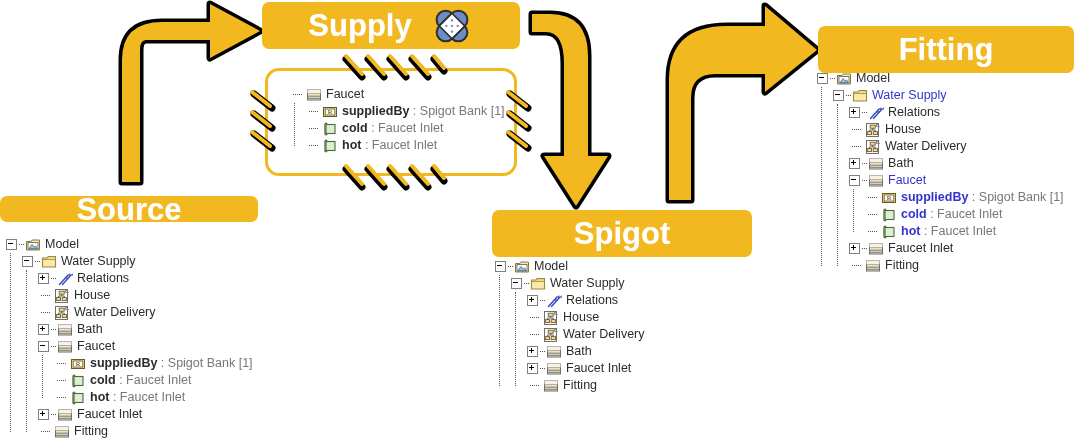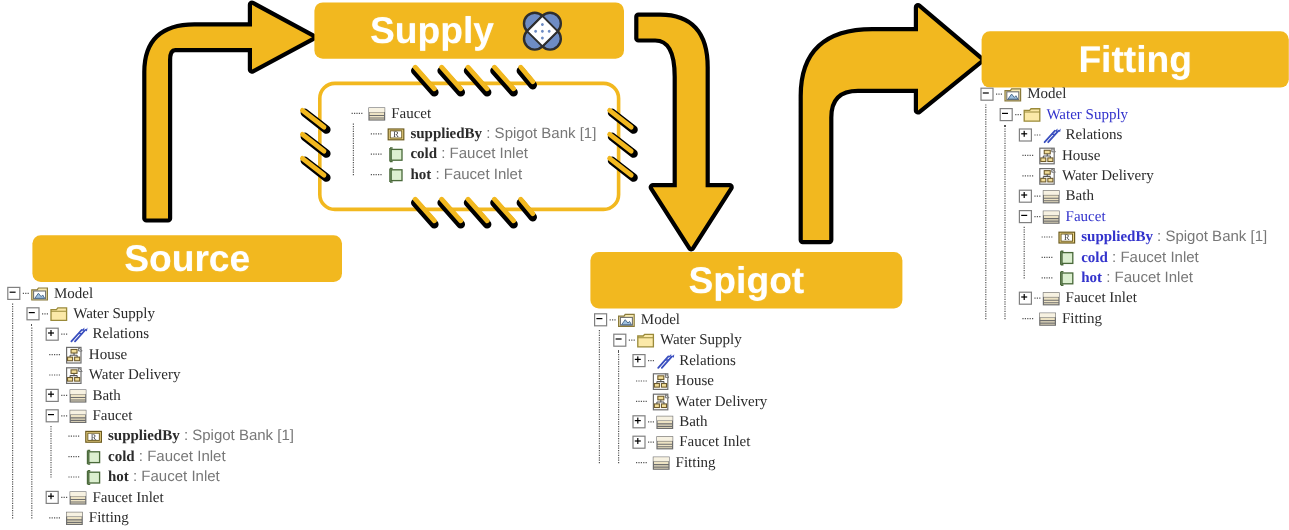--- a/index.html
+++ b/index.html
@@ -15,21 +15,21 @@
     border-radius:7px;
     color:#ffffff;
     font-weight:bold;
     display:flex;align-items:center;justify-content:center;
     letter-spacing:0px;
     text-shadow:0 0 1px rgba(255,255,255,.4);
     box-sizing:border-box;
   }
   .banner .blabel{display:block;line-height:1;}
 
-  #banner-source{left:0px;  top:196px; width:258px; height:39px; font-size:31px;margin-left:27px;}
+  #banner-source{left:0px;  top:196px; width:258px; height:26px; font-size:31px;}
   #banner-patch {left:262px;top:2px;   width:258px; height:47px; font-size:31px; justify-content:center; gap:18px;}
   #banner-target{left:492px;top:210px; width:260px; height:47px; font-size:31px;}
   #banner-result{left:818px;top:26px;  width:256px; height:47px; font-size:31px;}
 
   
   .bandage{width:44px;height:44px;position:relative;flex:0 0 44px;}
   .bandage svg{display:block;}
 
   
   .tree{
@@ -40,21 +40,21 @@
     line-height:17px;
   }
   #tree-source{left:4px;  top:236px;}
   #tree-target{left:493px;top:258px;}
   #tree-result{left:815px;top:70px;}
   #tree-patch {left:288px;top:86px;}
 
   .row{height:17px;display:flex;align-items:center;position:relative;}
   .row .lbl{display:inline-block;padding-left:3px;}
   .row .sub{color:#777777;font-weight:normal;}
-  .nm{font-weight:normal;font-family:Liberation Serif, serif;}
+  .nm{font-weight:normal;}
   .nm.b{font-weight:bold;}
   .blue{color:#3333CC;}
   .blue.b{font-weight:bold;}
 
   
   .ind{display:inline-block;height:17px;flex:0 0 auto;position:relative;}
 
   
   .exp{
     width:9px;height:9px;border:1px solid #808080;background:#ffffff;

